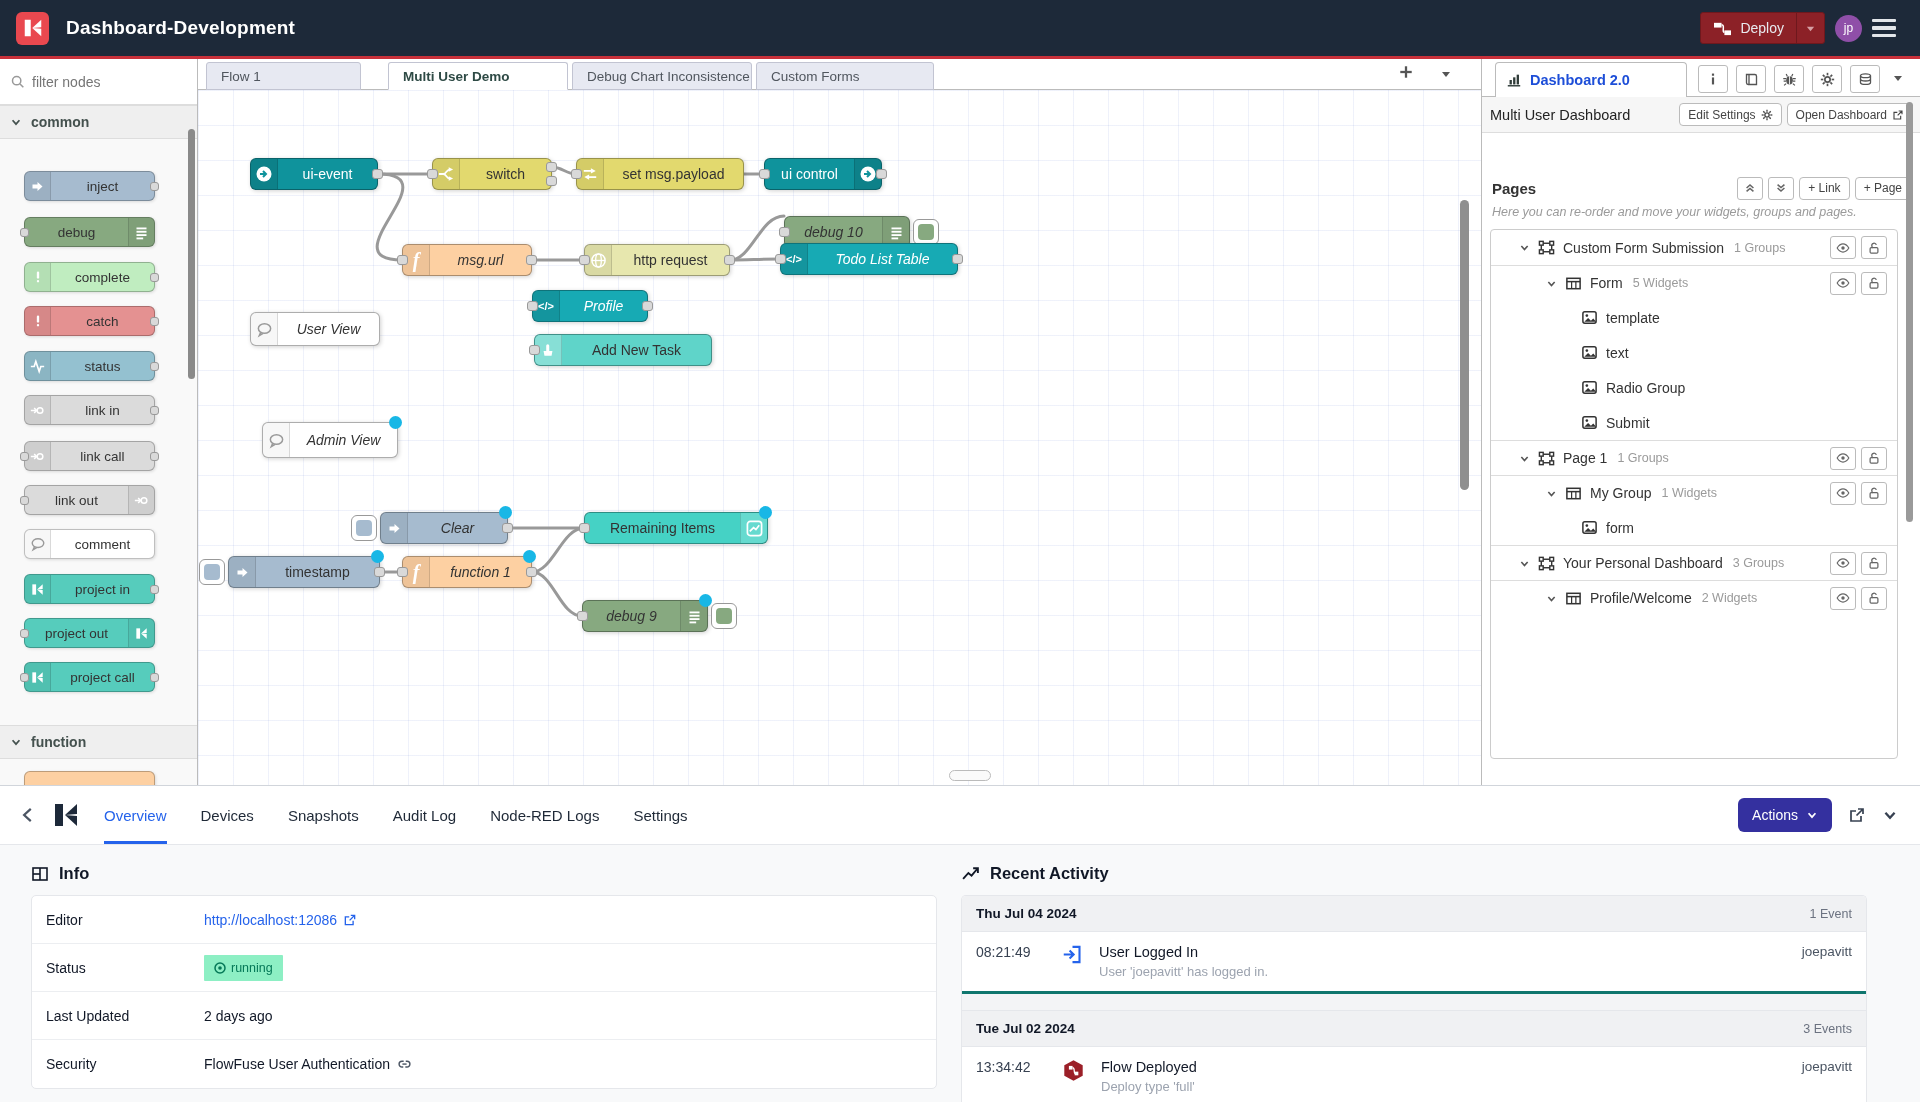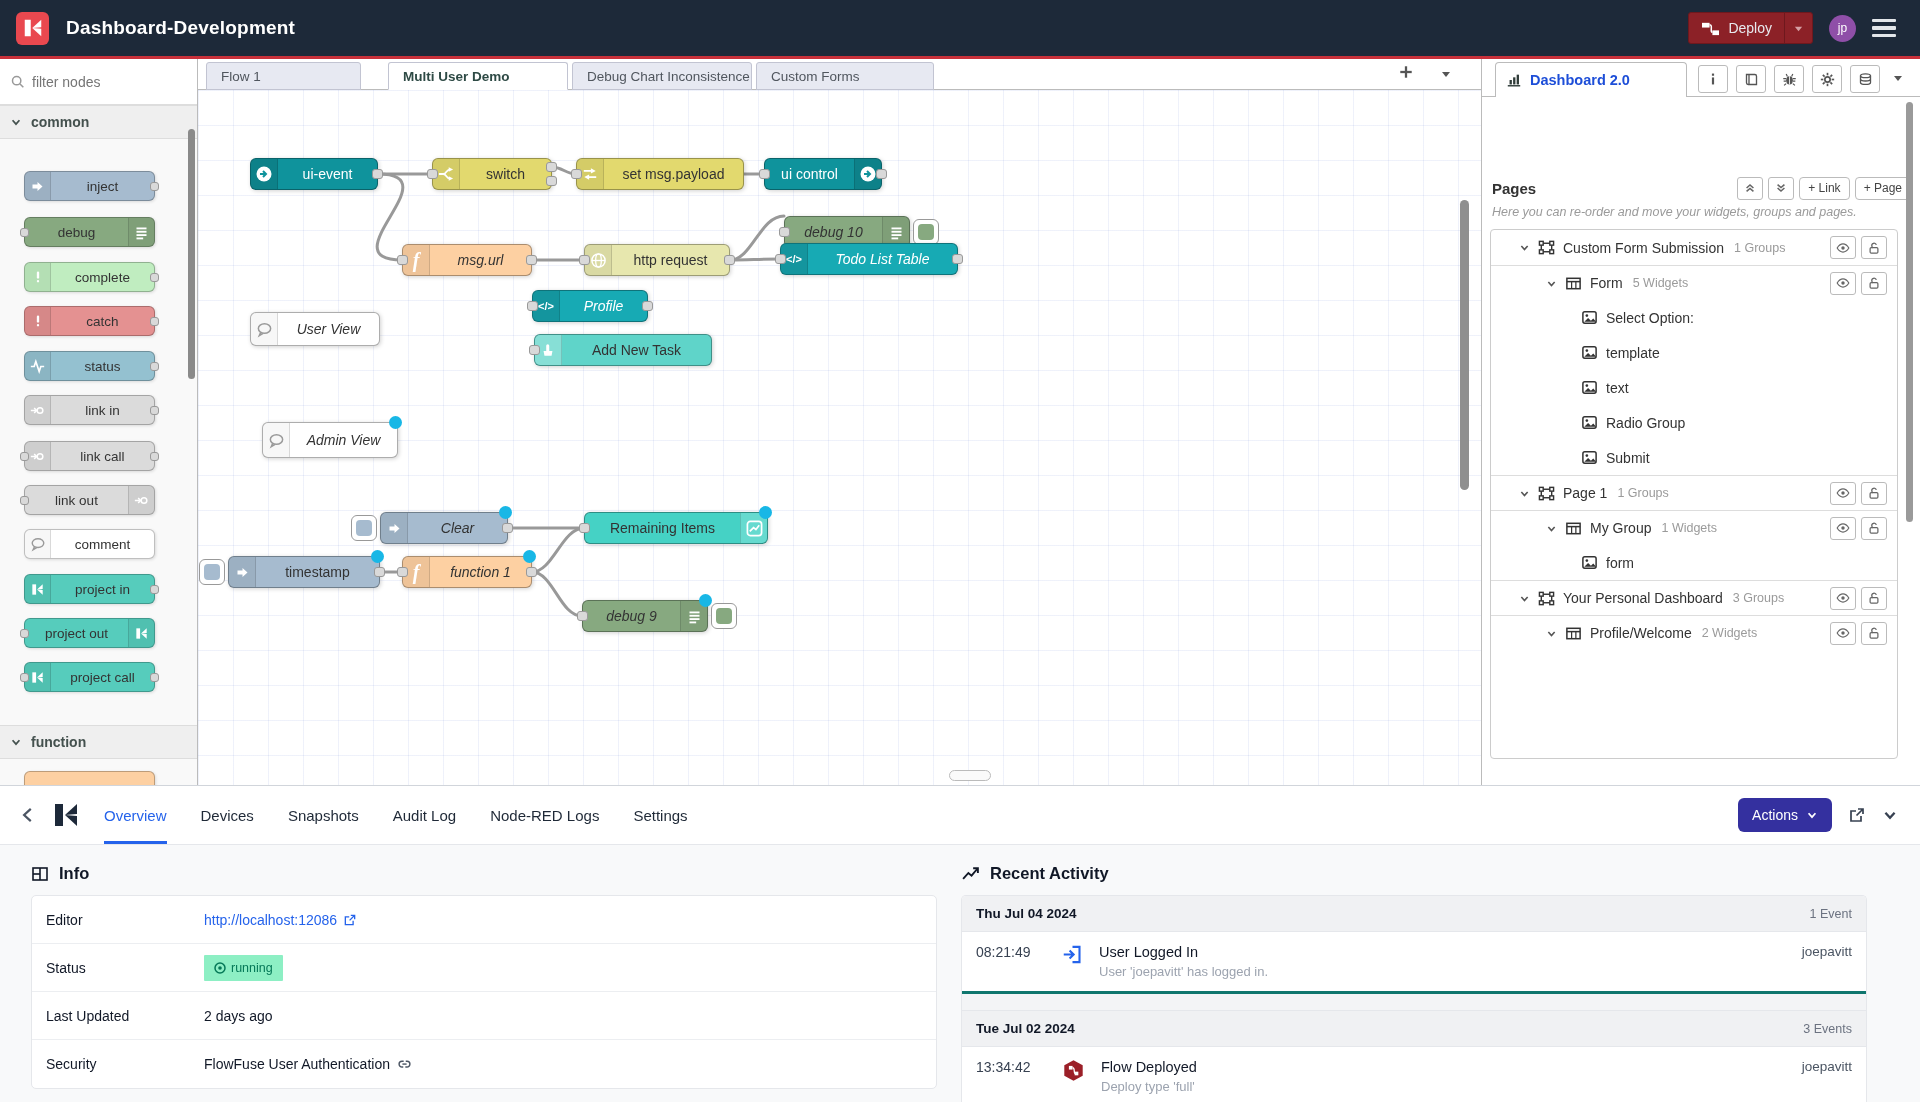--- a/index.html
+++ b/index.html
@@ -11,21 +11,21 @@
   --wire:#999999; --dot_blue:#18B7E6; --tab_inactive:#E7E9F2; --panel_bg:#F8F9FA;
 }
 *{box-sizing:border-box;margin:0;padding:0}
 body{font-family:"Liberation Sans","DejaVu Sans",sans-serif;background:#fff}
 #app{position:relative;width:1920px;height:1102px;overflow:hidden;background:#fff}
 
 #hdr{position:absolute;left:0;top:0;width:1920px;height:56px;background:var(--header_bg);display:flex;align-items:center}
 #redline{position:absolute;left:0;top:56px;width:1920px;height:3px;background:var(--accent_red)}
 .logo{width:33px;height:33px;border-radius:6px;background:var(--logo_red);margin-left:16px;display:flex;align-items:center;justify-content:center}
 #hdr-title{color:#fff;font-size:19px;font-weight:bold;margin-left:17px;letter-spacing:.2px}
-#hdr-right{margin-left:auto;display:flex;align-items:center;gap:16px;margin-right:24px}
+#hdr-right{margin-left:auto;display:flex;align-items:center;gap:10px;margin-right:24px}
 #deploy{display:flex;align-items:center;height:32px;background:var(--deploy_bg);border:1px solid var(--deploy_border);border-radius:3px;color:#E8EAEF;font-size:14px;cursor:pointer}
 #deploy .dp-main{display:flex;align-items:center;gap:8px;padding:0 12px}
 #deploy .dp-caret{border-left:1px solid var(--deploy_border);height:100%;display:flex;align-items:center;padding:0 8px}
 #avatar{width:27px;height:27px;border-radius:50%;background:var(--avatar_purple);color:#fff;font-size:12px;display:flex;align-items:center;justify-content:center}
 #burger{display:flex;flex-direction:column;gap:4px;cursor:pointer}
 #burger div{width:24px;height:3.5px;background:#E3E6EA;border-radius:1px}
 
 #main{position:absolute;left:0;top:59px;width:1920px;height:726px}
 
 #palette{position:absolute;left:0;top:0;width:198px;height:726px;background:#F9F9F9;border-right:1px solid #bbb;overflow:hidden}
@@ -735,20 +735,37 @@
               <use href="#s-db"></use>
             </svg>
           </span>
         <span style="position:absolute;left:410px;top:13px;color:#555;cursor:pointer">
             <svg class="ic" width="12" height="12">
               <use href="#s-caret"></use>
             </svg>
           </span>
       </div>
 
+      <div id="rb-sub">
+        <span class="t">Multi User Dashboard</span>
+        <span style="margin-left:auto;display:flex;gap:5px">
+          <button class="minibtn">
+              <span>Edit Settings</span>
+              <svg class="ic" width="12" height="12">
+                <use href="#s-gear"></use>
+              </svg>
+            </button>
+          <button class="minibtn">
+              <span>Open Dashboard</span>
+              <svg class="ic" width="12" height="12">
+                <use href="#s-ext"></use>
+              </svg>
+            </button>
+        </span>
+      </div>
 
 
       <div id="pages-row">
         <span class="pt">Pages</span>
         <span class="grp">
           <span class="sqbtn">
               <svg class="ic" width="12" height="12">
                 <use href="#s-dchevU"></use>
               </svg>
             </span>
@@ -808,28 +825,20 @@
                 <svg class="ic" width="14" height="14">
                   <use href="#s-eye"></use>
                 </svg>
               </span>
               <span class="sqbtn">
                 <svg class="ic" width="14" height="14">
                   <use href="#s-unlock"></use>
                 </svg>
               </span>
             </span>
-          </div>
-        <div class="trow ind-w">
-            <span class="tico">
-              <svg class="ic" width="17" height="17">
-                <use href="#s-image"></use>
-              </svg>
-            </span>
-            <span>Select Option:</span>
           </div>
         <div class="trow ind-w">
             <span class="tico">
               <svg class="ic" width="17" height="17">
                 <use href="#s-image"></use>
               </svg>
             </span>
             <span>template</span>
           </div>
         <div class="trow ind-w">

